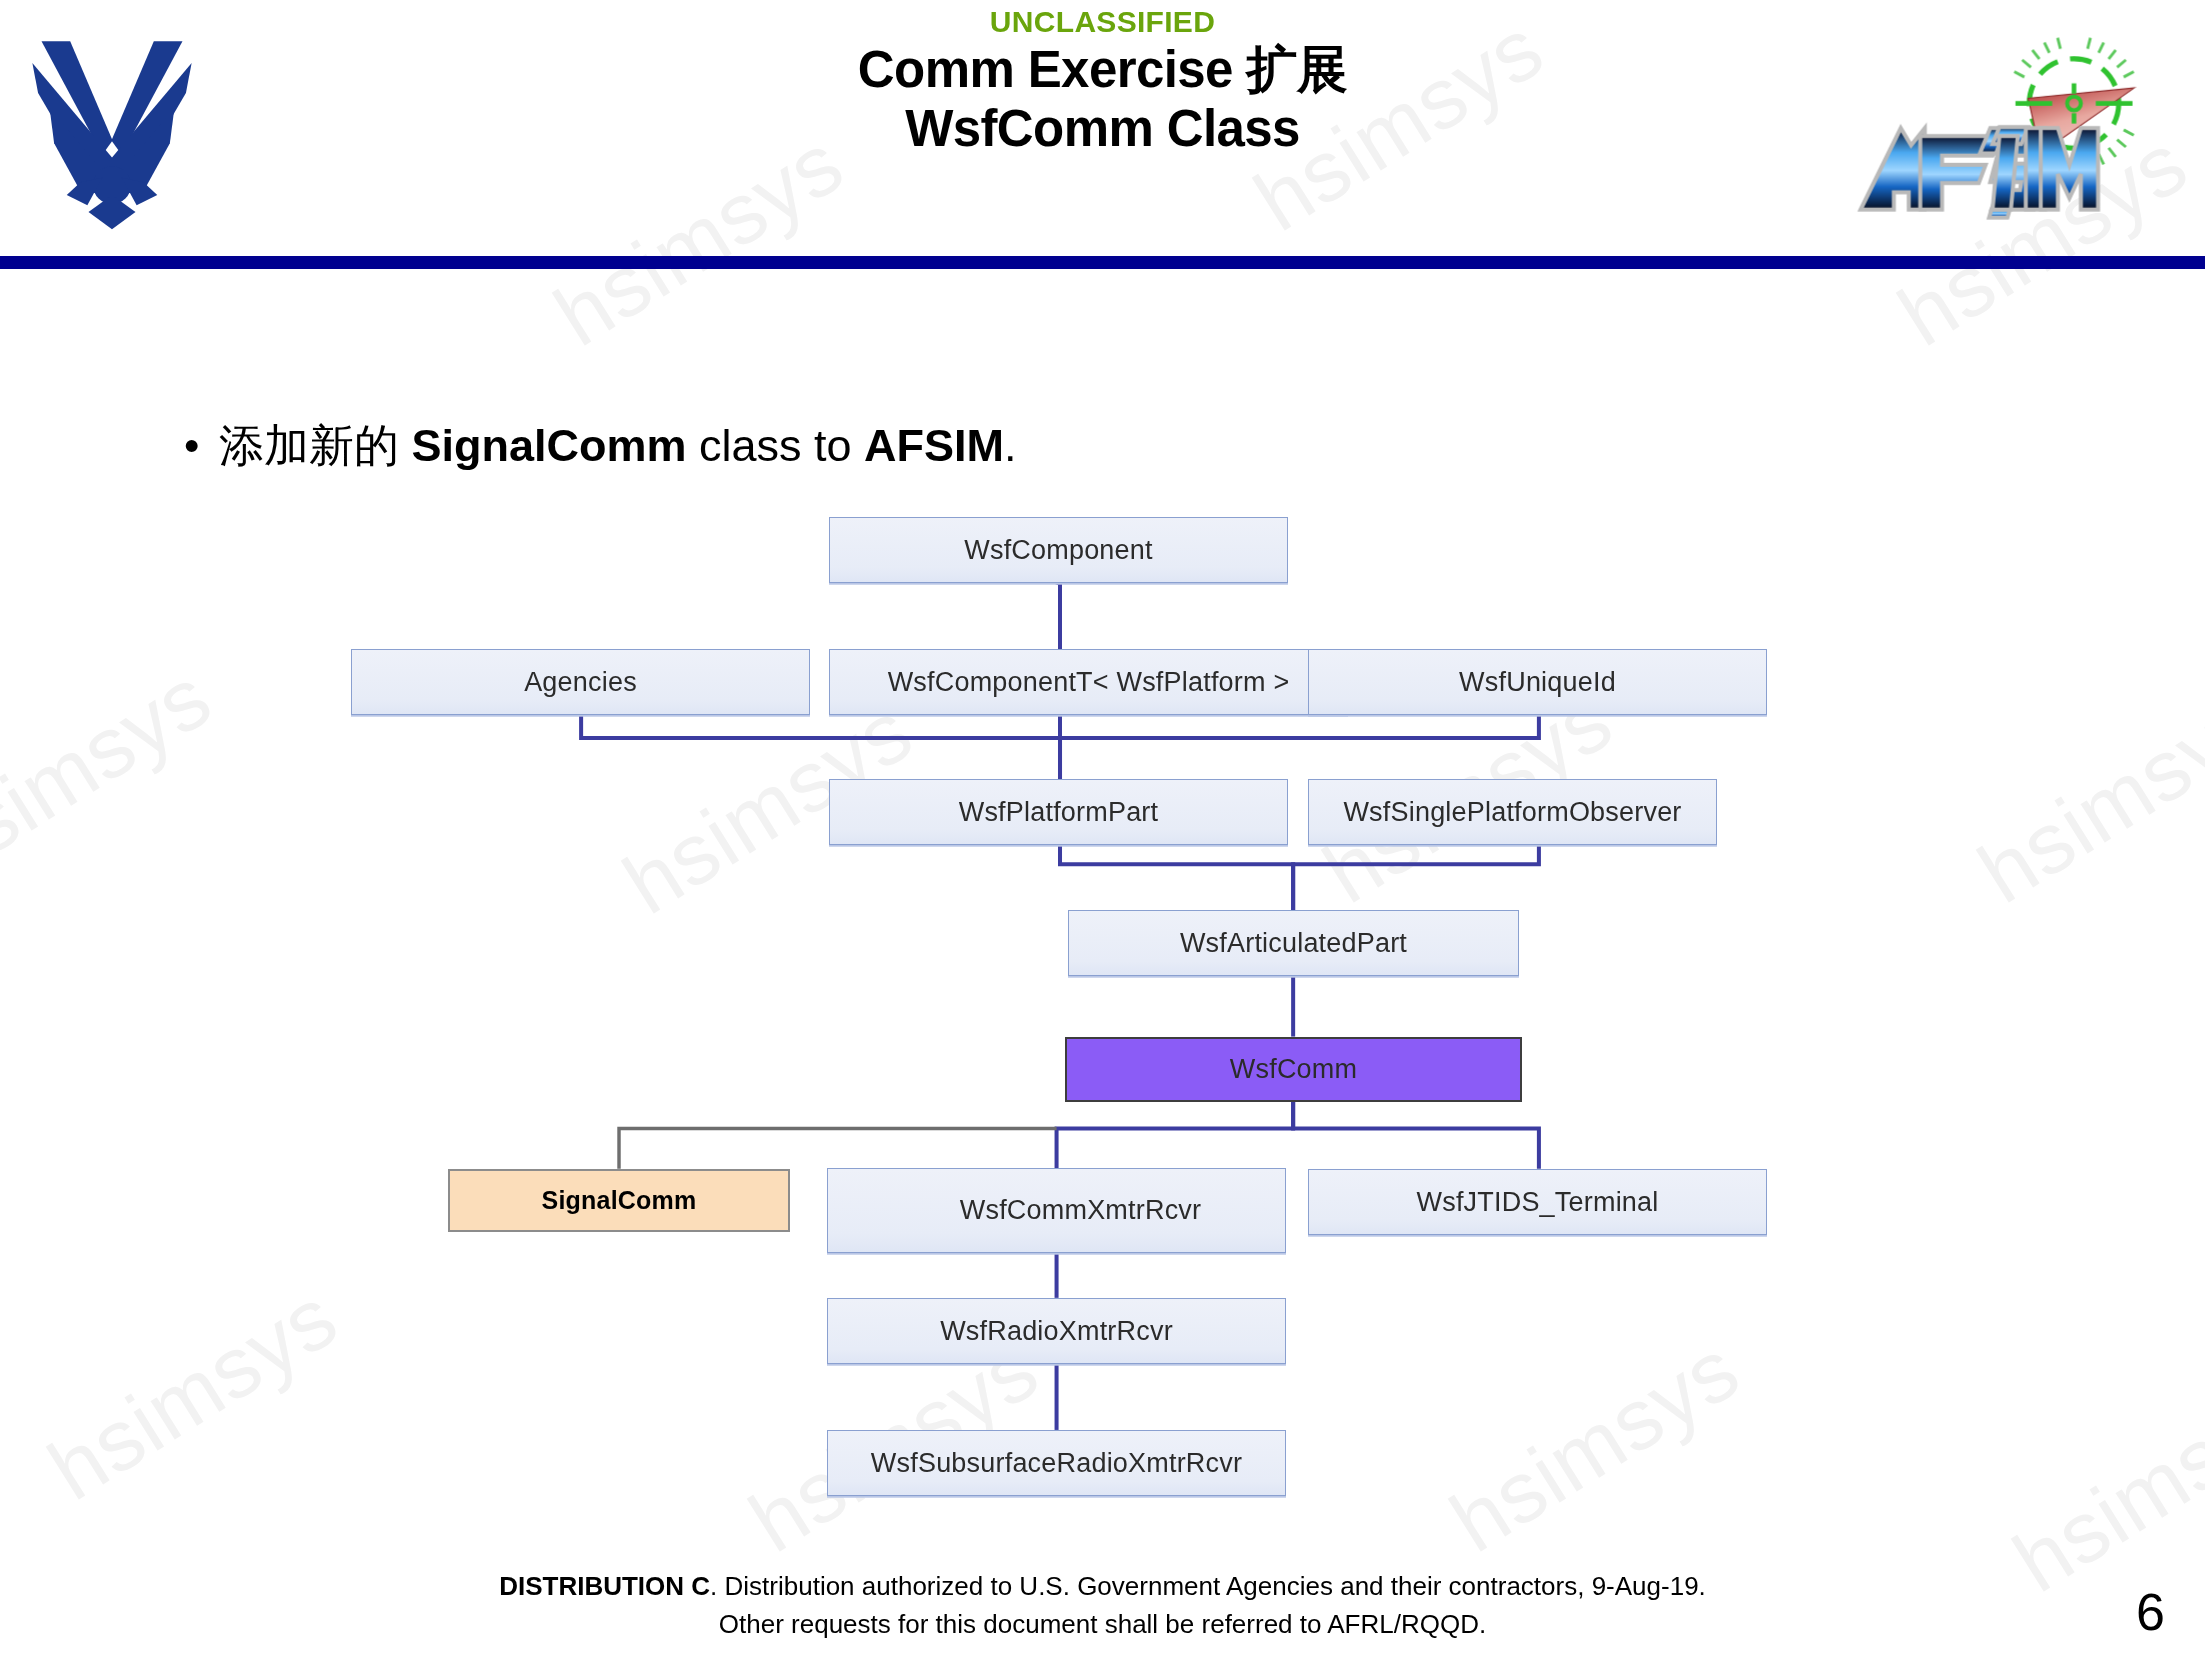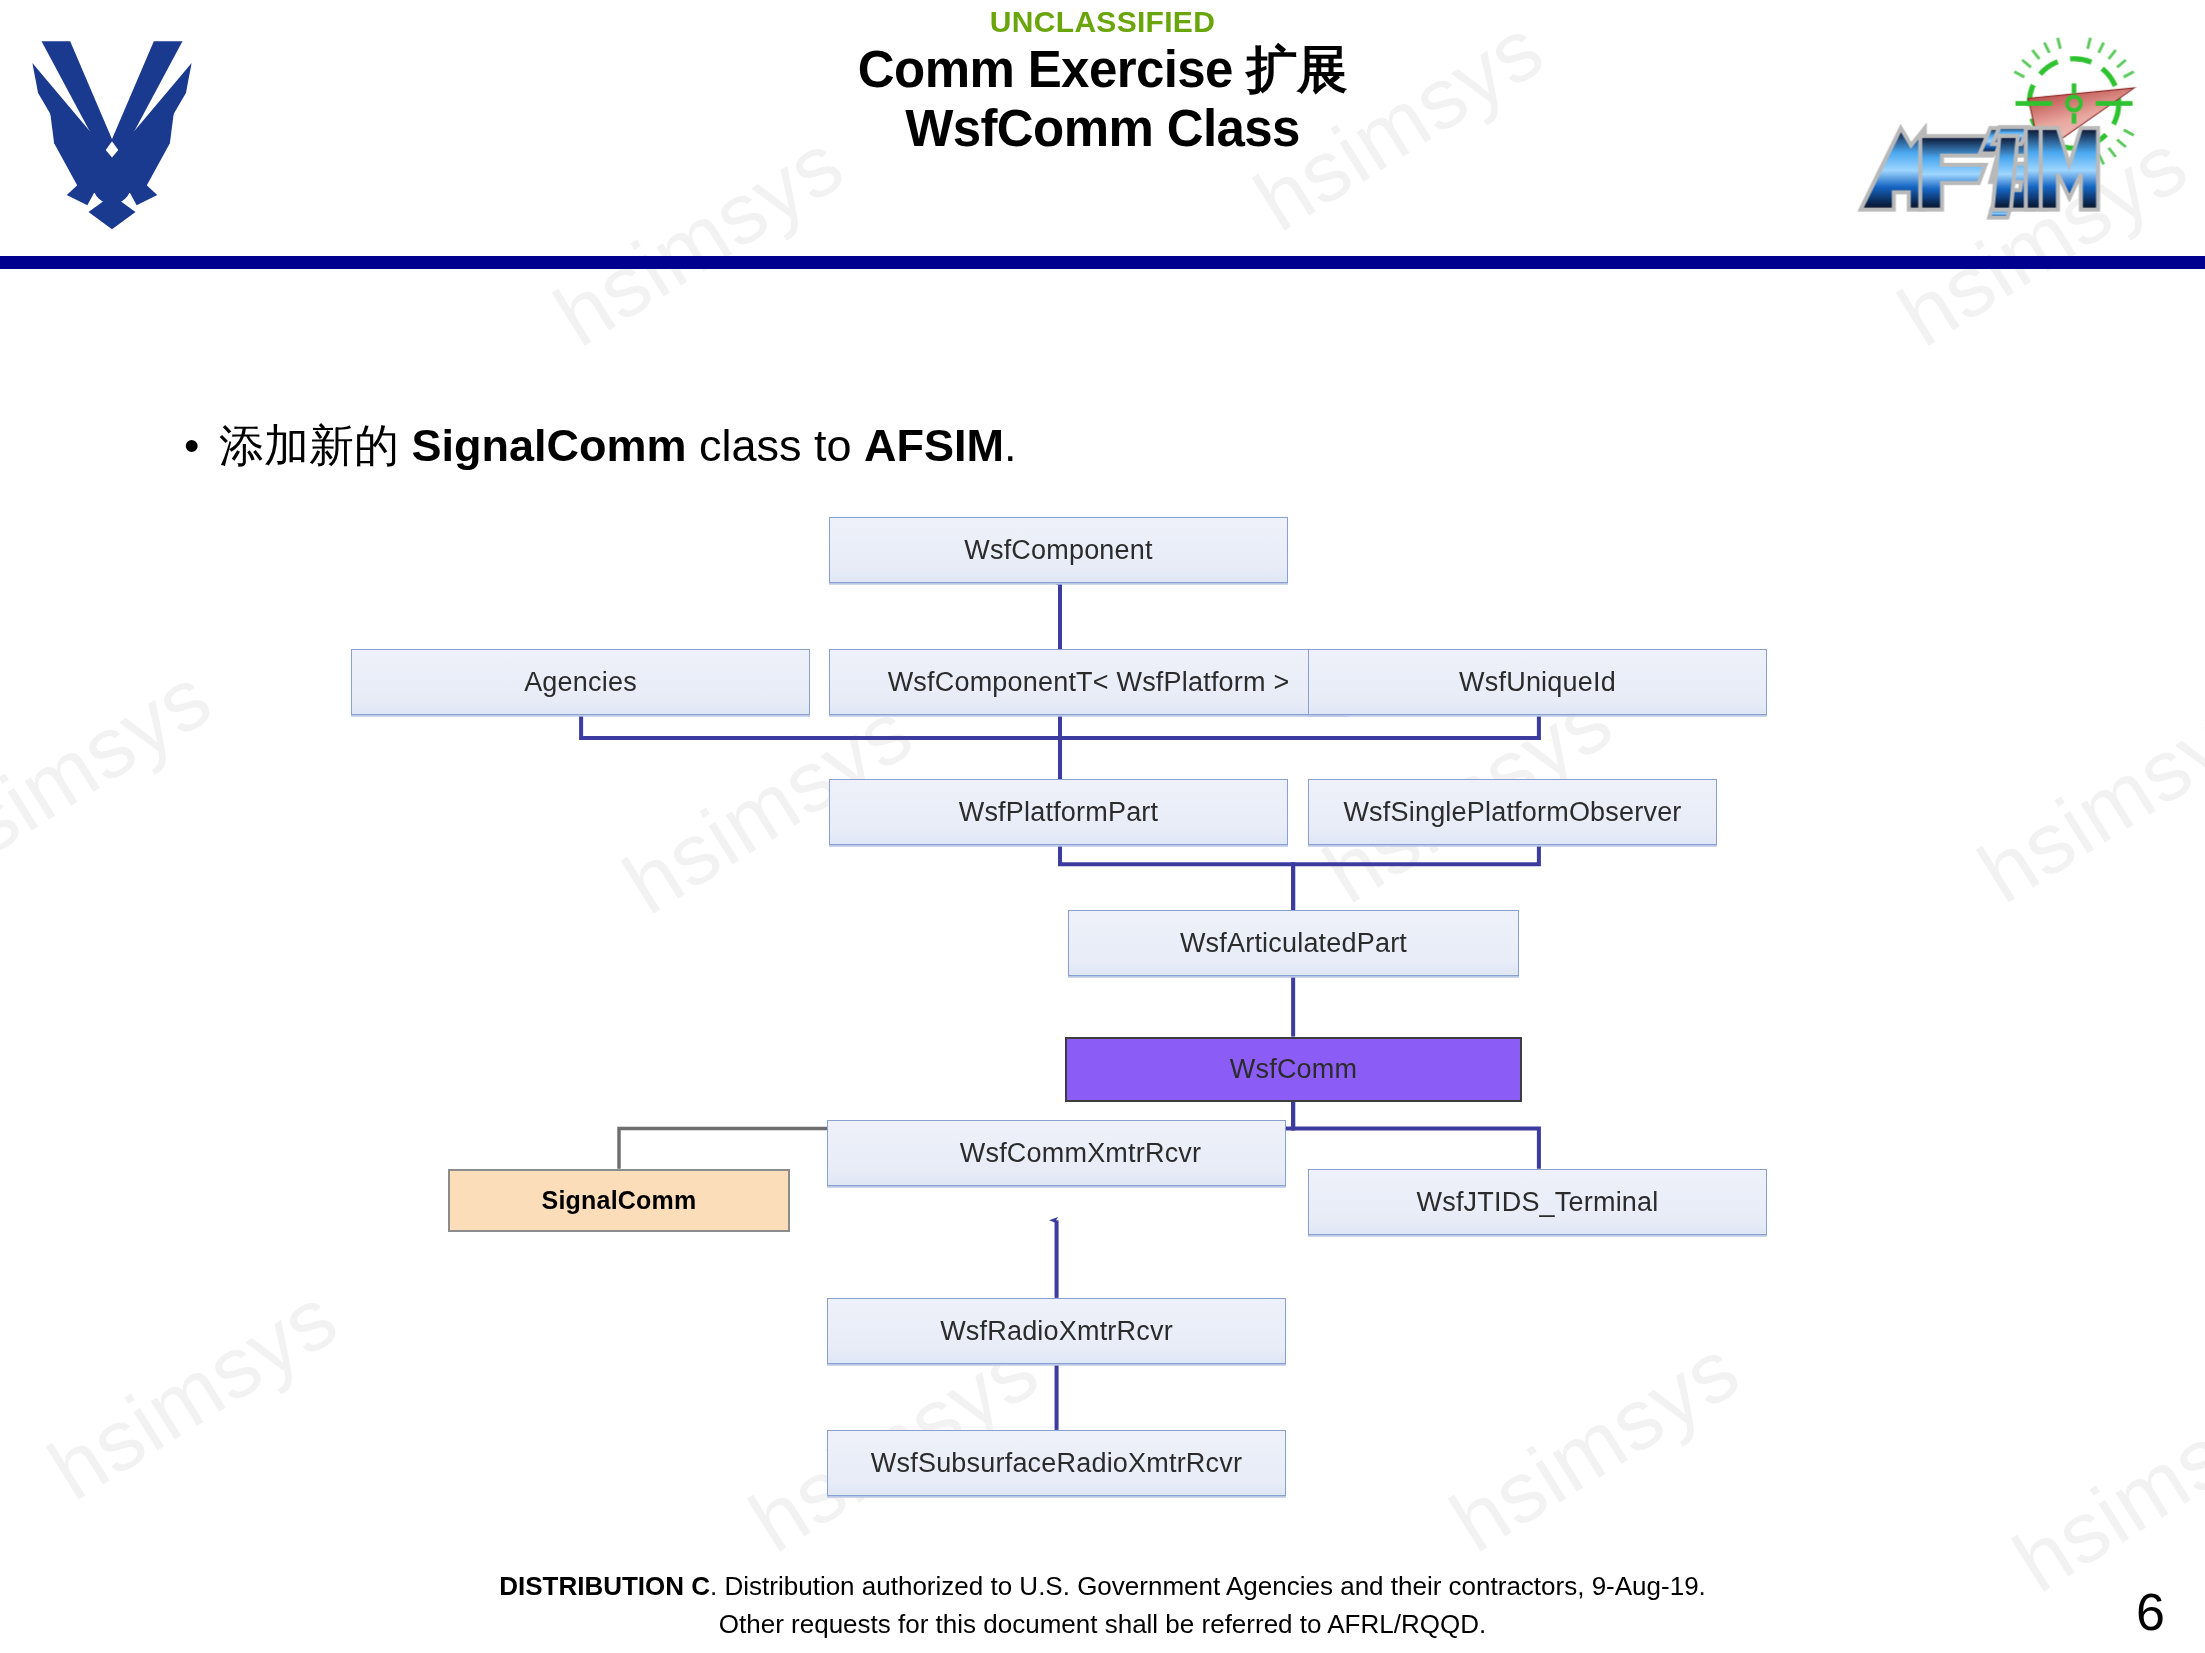--- a/index.html
+++ b/index.html
@@ -284,21 +284,21 @@
   </div>
 
   <div class="node current" style="left:1065px; top:1037px; width:457px; height:65px;">
     <span>WsfComm</span>
   </div>
 
   <div class="node highlight" style="left:448px; top:1169px; width:342px; height:63px;">
     <span>SignalComm</span>
   </div>
 
-  <div class="node std" style="left:827px; top:1120px; width:459px; height:66px;padding-left:48px;">
+  <div class="node std" style="left:827px; top:1168px; width:459px; height:85px;padding-left:48px;">
     <span>WsfCommXmtrRcvr</span>
   </div>
 
   <div class="node std" style="left:1308px; top:1169px; width:459px; height:66px;">
     <span>WsfJTIDS_Terminal</span>
   </div>
 
   <div class="node std" style="left:827px; top:1298px; width:459px; height:66px;text-align:center;">
     <span>WsfRadioXmtrRcvr</span>
   </div>

